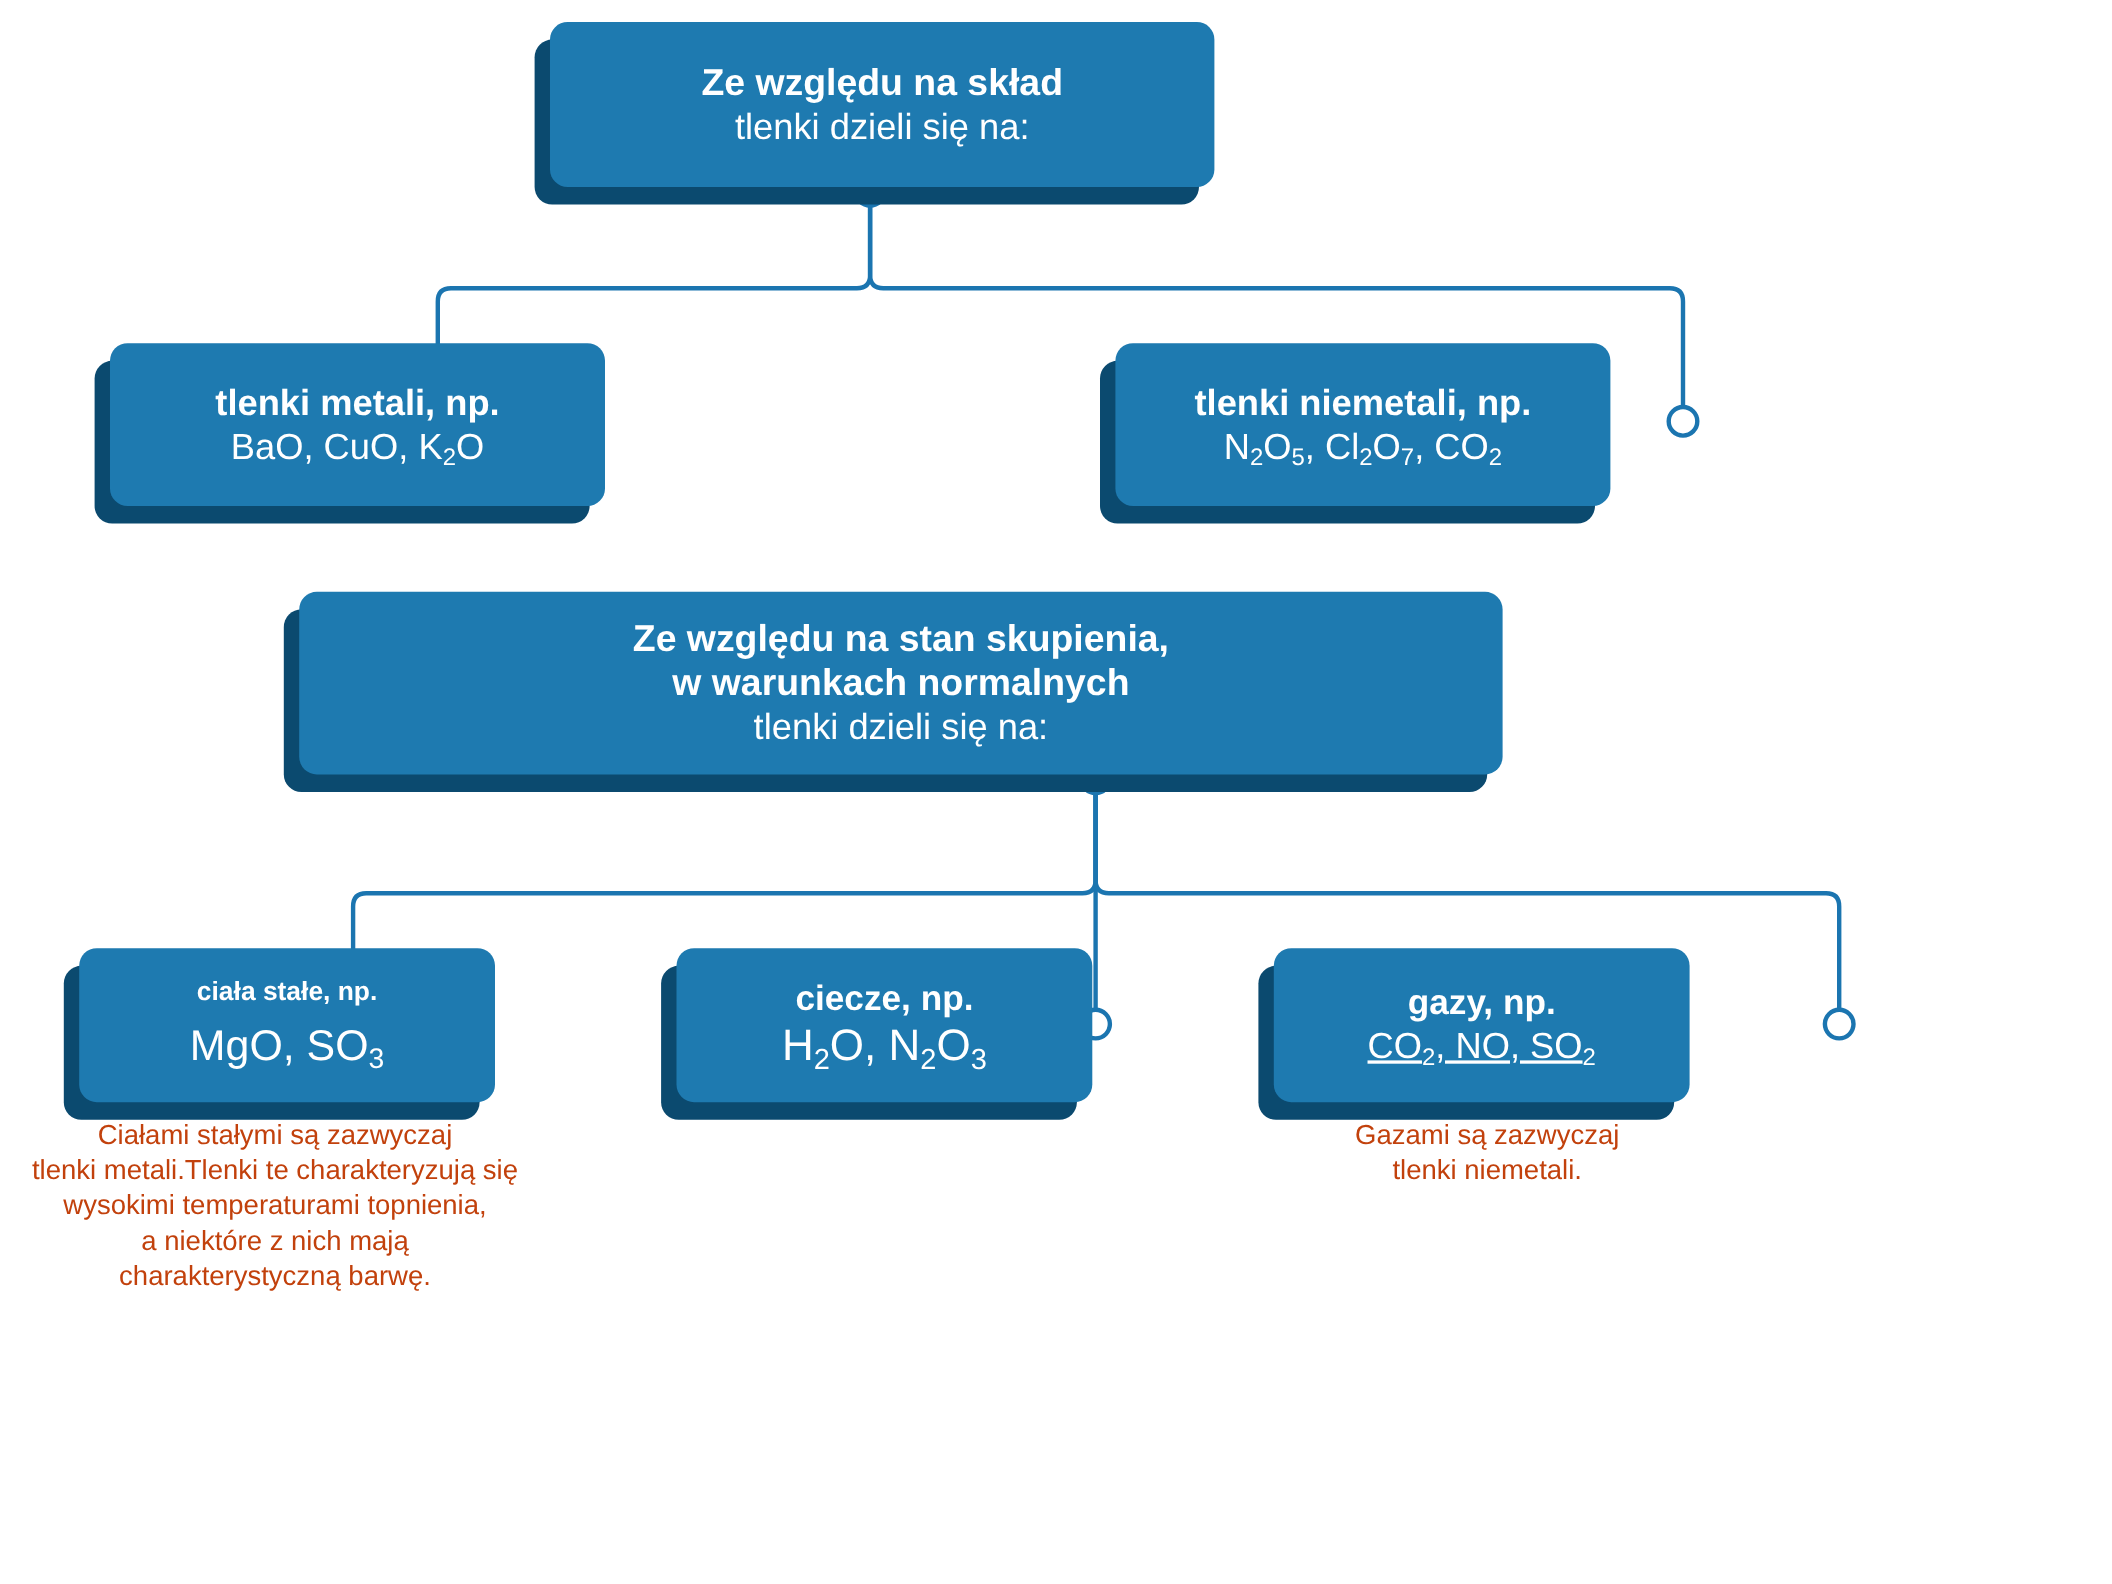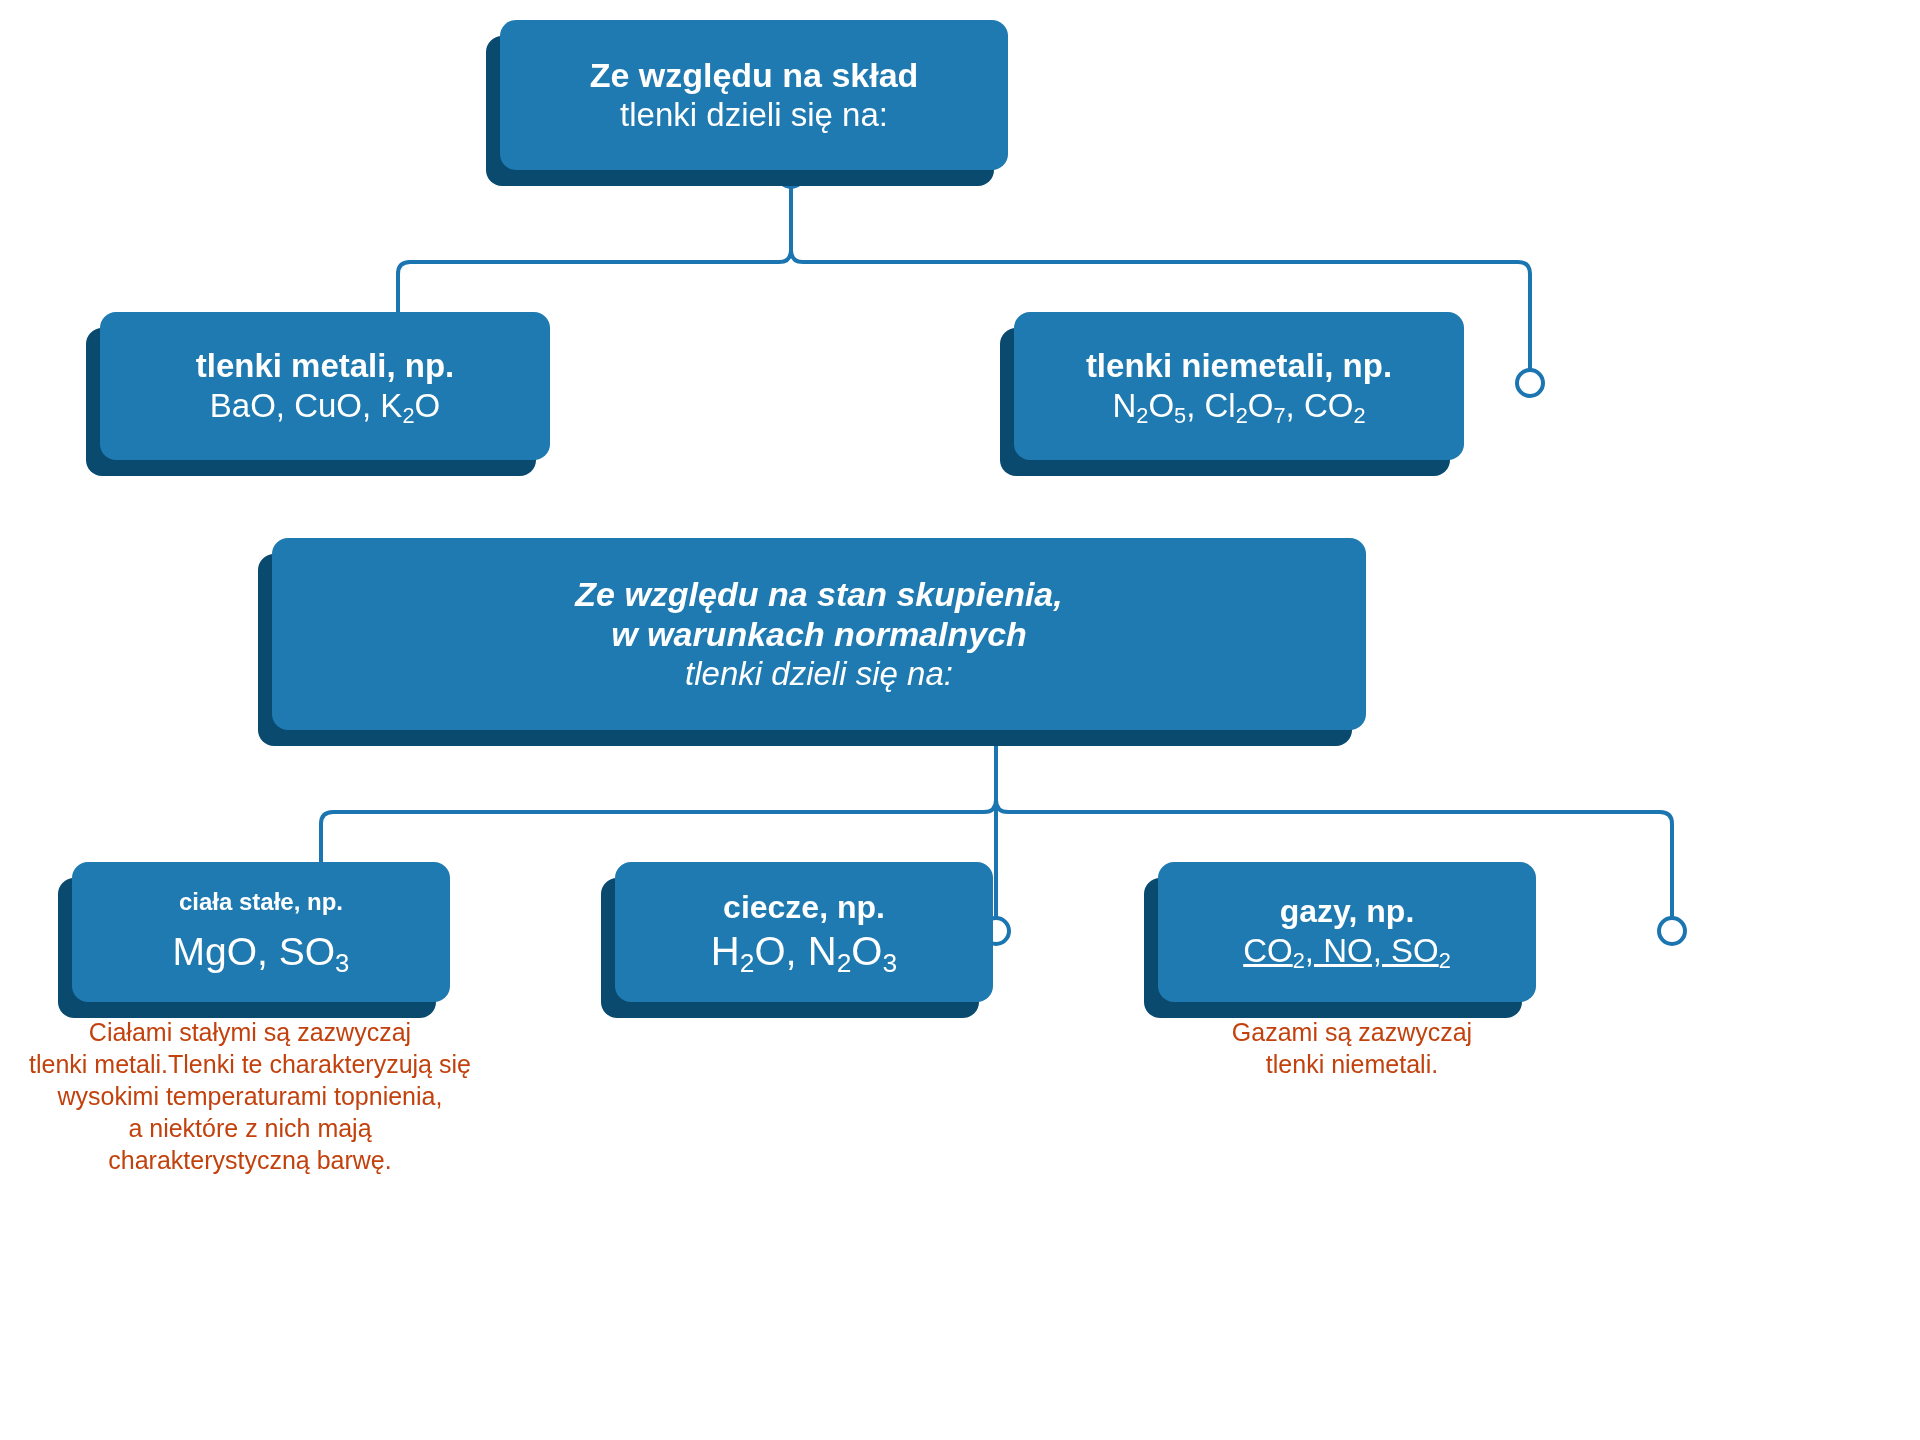--- a/index.html
+++ b/index.html
@@ -79,33 +79,33 @@
     line-height: 1.2;
     white-space: nowrap;
   }
   sub {
     font-size: 0.66em;
     vertical-align: -0.28em;
     line-height: 0;
   }
 
   
-  #node-root            { left: 500px; top: 20px;   width: 508px; height: 150px; }
+  #node-root            { left: 500px; top: 20px;   width: 604px; height: 150px; }
   #node-root .line-bold { font-size: 34px; }
   #node-root .line-reg  { font-size: 33px; }
 
   #node-metale             { left: 100px; top: 312px; width: 450px; height: 148px; padding-left: 12px; }
   #node-metale .line-bold  { font-size: 33px; }
   #node-metale .line-reg   { font-size: 33px; }
 
   #node-niemetale            { left: 1014px; top: 312px; width: 450px; height: 148px; }
   #node-niemetale .line-bold { font-size: 33px; }
   #node-niemetale .line-reg  { font-size: 33px; }
 
-  #node-stan            { left: 272px; top: 538px; width: 1094px; height: 192px; font-style: italic; }
+  #node-stan            { left: 272px; top: 538px; width: 1094px; height: 166px; }
   #node-stan .line-bold { font-size: 34px; }
   #node-stan .line-reg  { font-size: 33px; }
 
   #node-ciala            { left: 72px; top: 862px; width: 378px; height: 140px; }
   #node-ciala .line-bold { font-size: 24px; }
   #node-ciala .line-reg  { font-size: 39px; margin-top: 12px; }
 
   #node-ciecze            { left: 615px; top: 862px; width: 378px; height: 140px; }
   #node-ciecze .line-bold { font-size: 32px; }
   #node-ciecze .line-reg  { font-size: 40px; }

